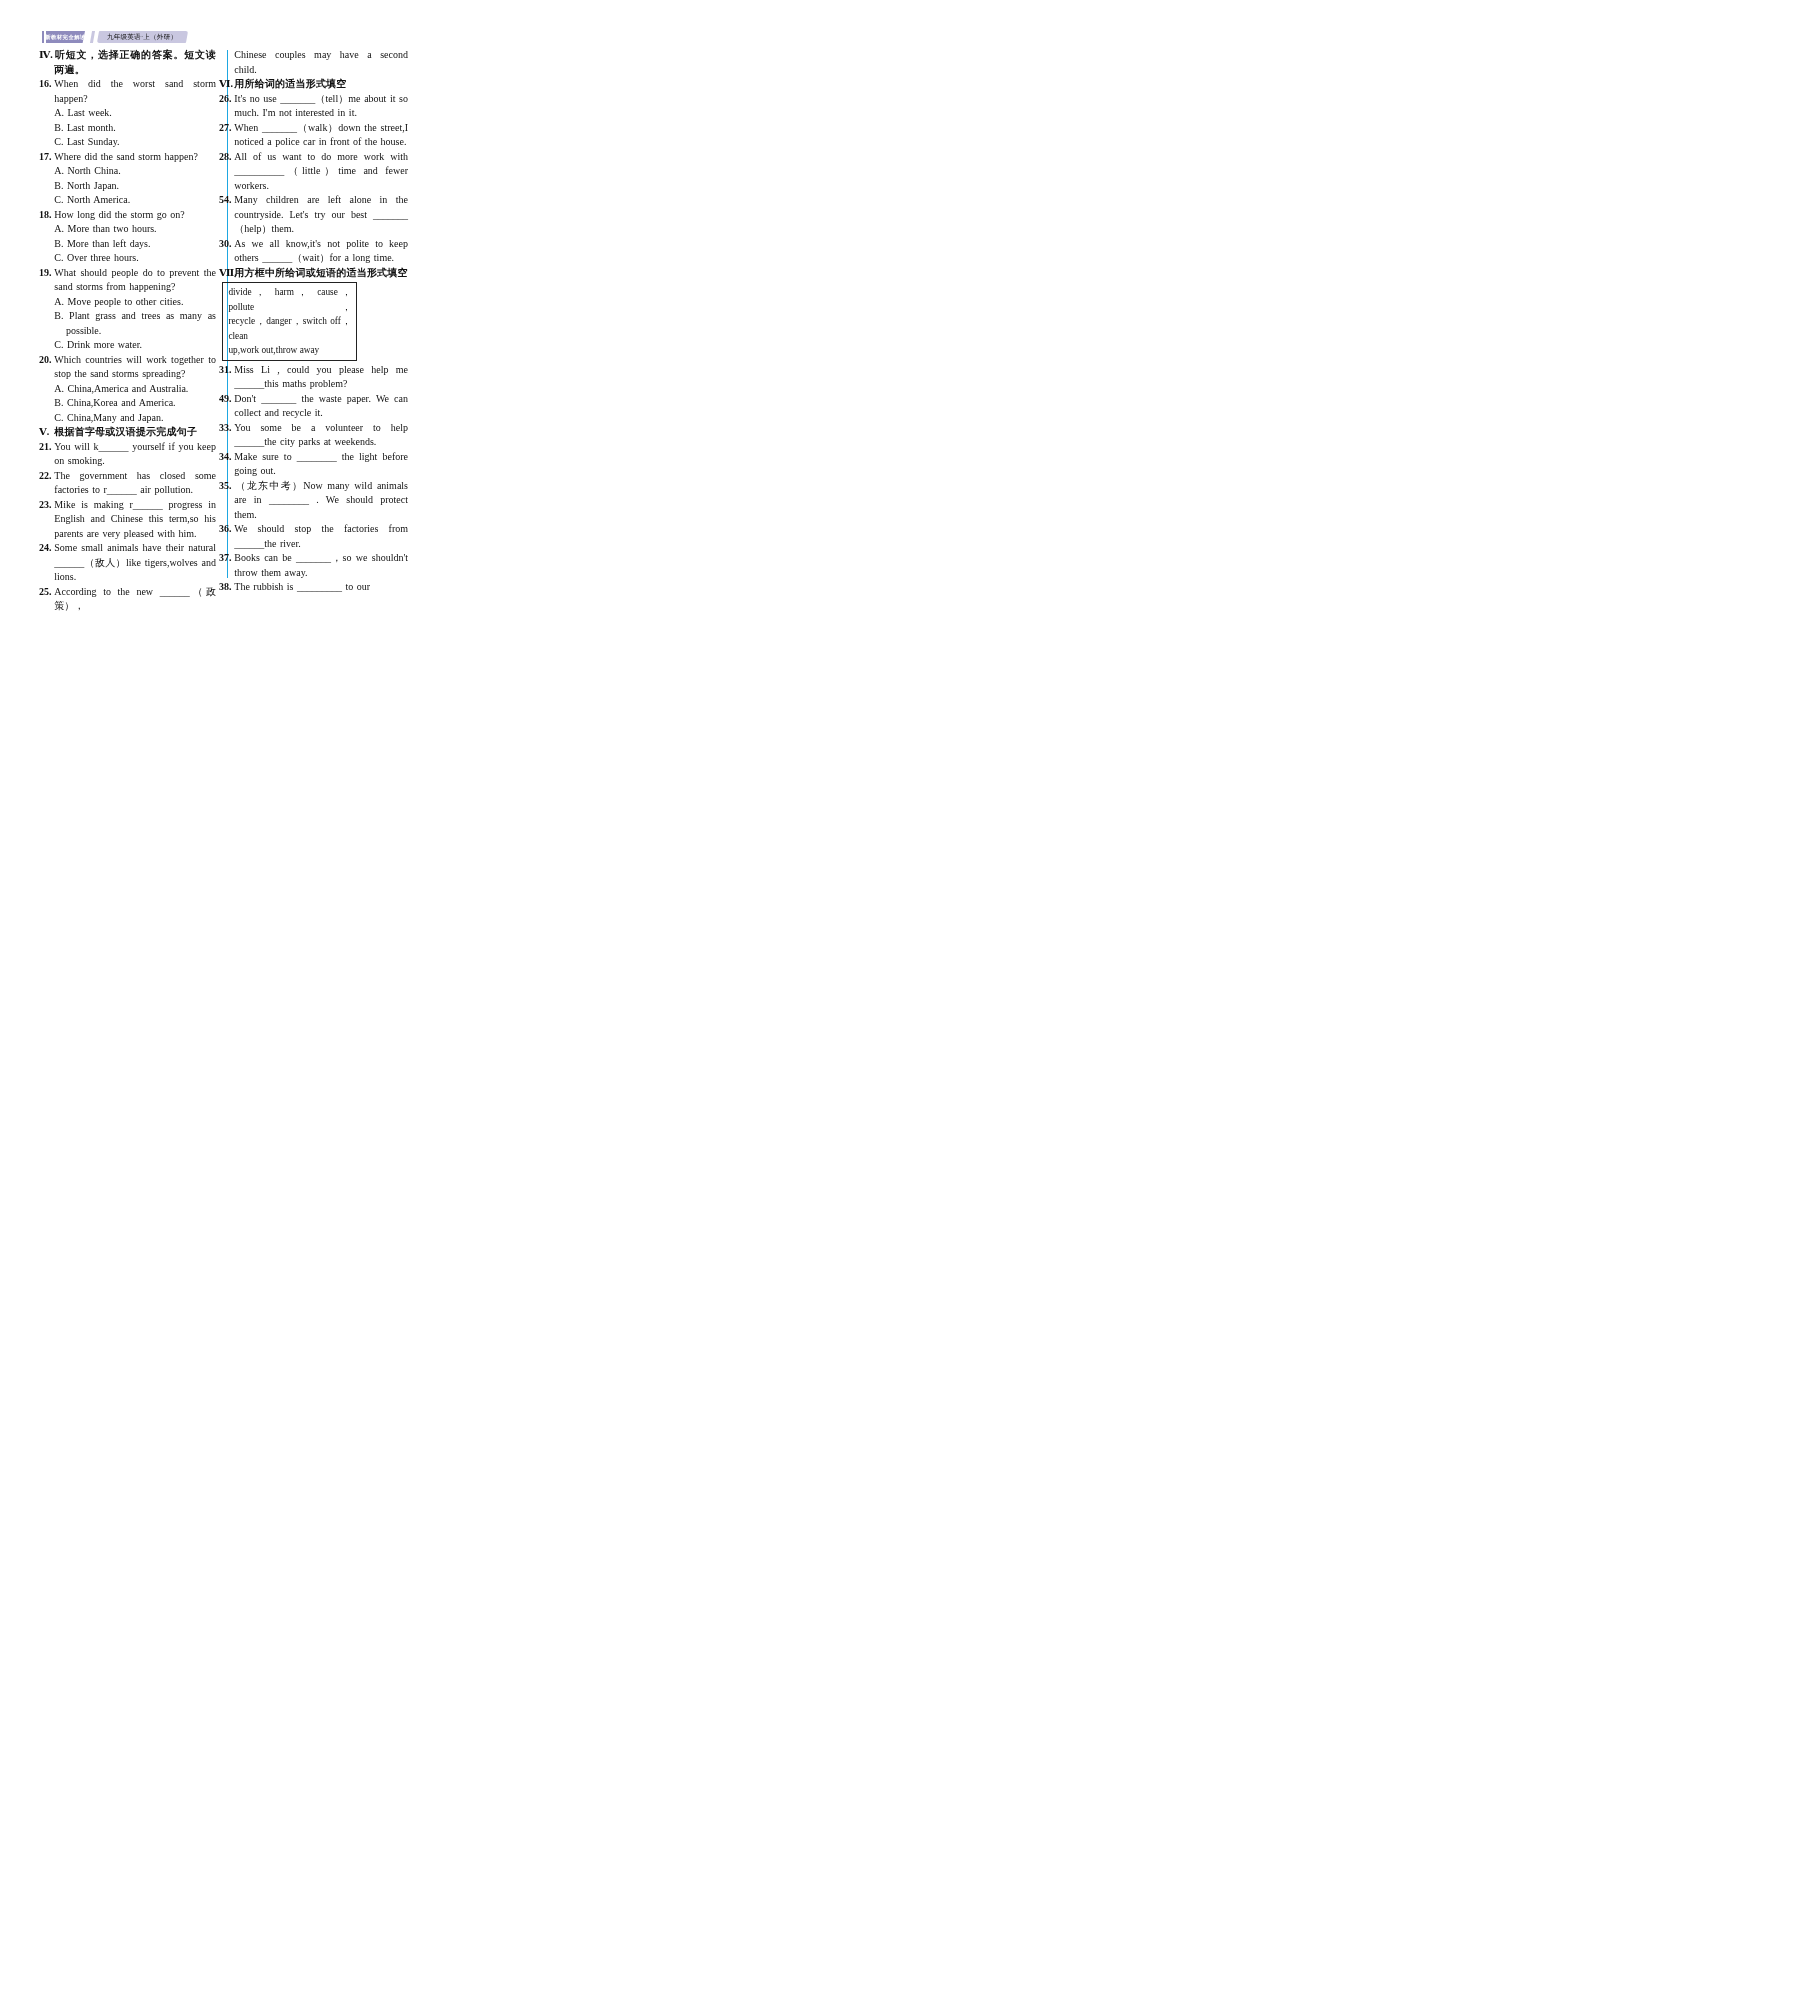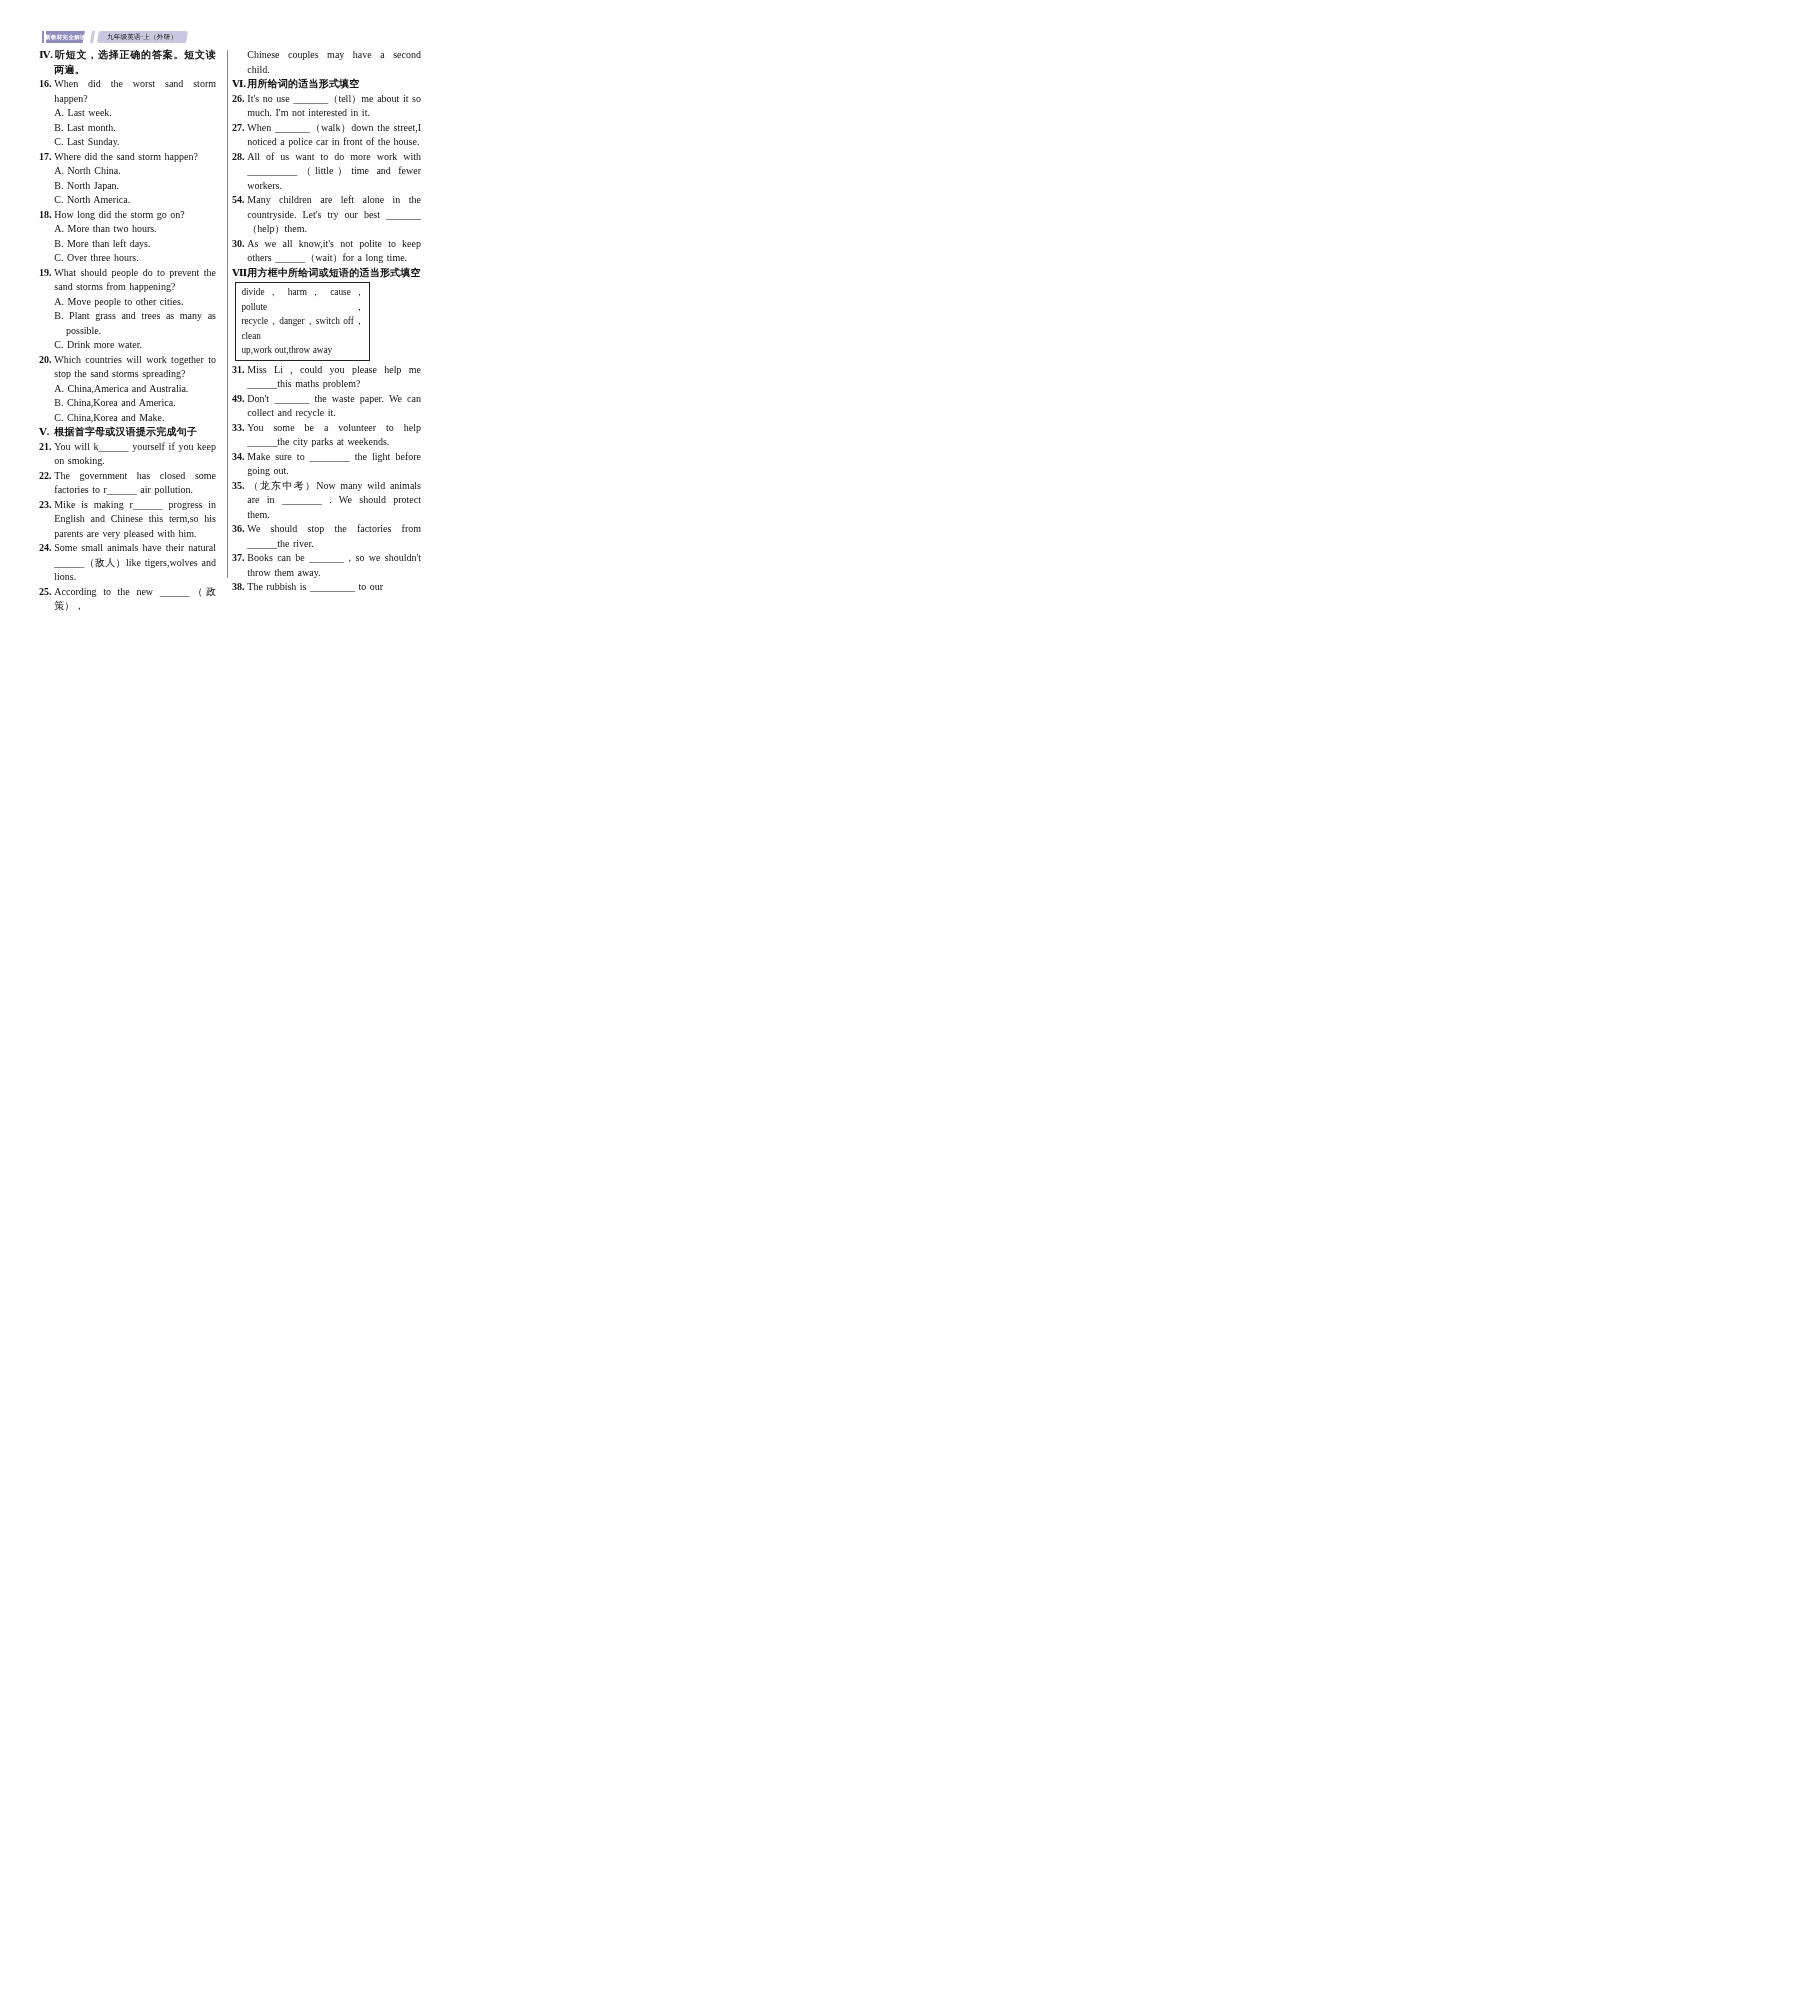--- a/index.html
+++ b/index.html
@@ -35,21 +35,21 @@
     display:flex;align-items:center;justify-content:center;
   }
   .edition-badge span{
     transform:skewX(10deg);display:block;
     font-size:6.6px;color:#111;white-space:nowrap;letter-spacing:0.2px;
   }
   
   .divider{position:absolute;left:227px;top:50px;width:0.8px;height:528px;background:var(--divider-cyan);}
   .col{position:absolute;top:48px;}
   .col-left{left:39px;width:177px;}
-  .col-right{left:232px;width:189px;}
+  .col-right{left:219px;width:189px;}
   .blk{
     text-align:justify;
     font-size:10px;line-height:14.5px;
     word-spacing:1px;
     margin:0;
   }
   .no{display:inline-block;width:15.3px;font-weight:bold;text-indent:0;}
   .sec{padding-left:15.3px;text-indent:-15.3px;}
   .sec .tt{
     font-family:"Liberation Sans","DejaVu Sans",sans-serif;
@@ -95,21 +95,21 @@
       <div class="blk opt">A. More than two hours.</div>
       <div class="blk opt">B. More than left days.</div>
       <div class="blk opt">C. Over three hours.</div>
       <div class="blk q"><span class="no">19.</span><span class="qt">What should people do to prevent the sand storms from happening?</span></div>
       <div class="blk opt">A. Move people to other cities.</div>
       <div class="blk opt">B. Plant grass and trees as many as possible.</div>
       <div class="blk opt">C. Drink more water.</div>
       <div class="blk q"><span class="no">20.</span><span class="qt">Which countries will work together to stop the sand storms spreading?</span></div>
       <div class="blk opt">A. China,America and Australia.</div>
       <div class="blk opt">B. China,Korea and America.</div>
-      <div class="blk opt">C. China,Korea and Make.</div>
+      <div class="blk opt">C. China,Many and Japan.</div>
       <div class="blk sec"><span class="no">Ⅴ.</span><span class="tt">根据首字母或汉语提示完成句子</span></div>
       <div class="blk q"><span class="no">21.</span><span class="qt">You will k______ yourself if you keep on smoking.</span></div>
       <div class="blk q"><span class="no">22.</span><span class="qt">The government has closed some factories to r______ air pollution.</span></div>
       <div class="blk q"><span class="no">23.</span><span class="qt">Mike is making r______ progress in English and Chinese this term,so his parents are very pleased with him.</span></div>
       <div class="blk q"><span class="no">24.</span><span class="qt">Some small animals have their natural ______（敌人）like tigers,wolves and lions.</span></div>
       <div class="blk q"><span class="no">25.</span><span class="qt">According to the new ______（政策），</span></div>
     </div>
   <div class="col col-right">
       <div class="blk cont">Chinese couples may have a second child.</div>
       <div class="blk sec"><span class="no">Ⅵ.</span><span class="tt">用所给词的适当形式填空</span></div>

